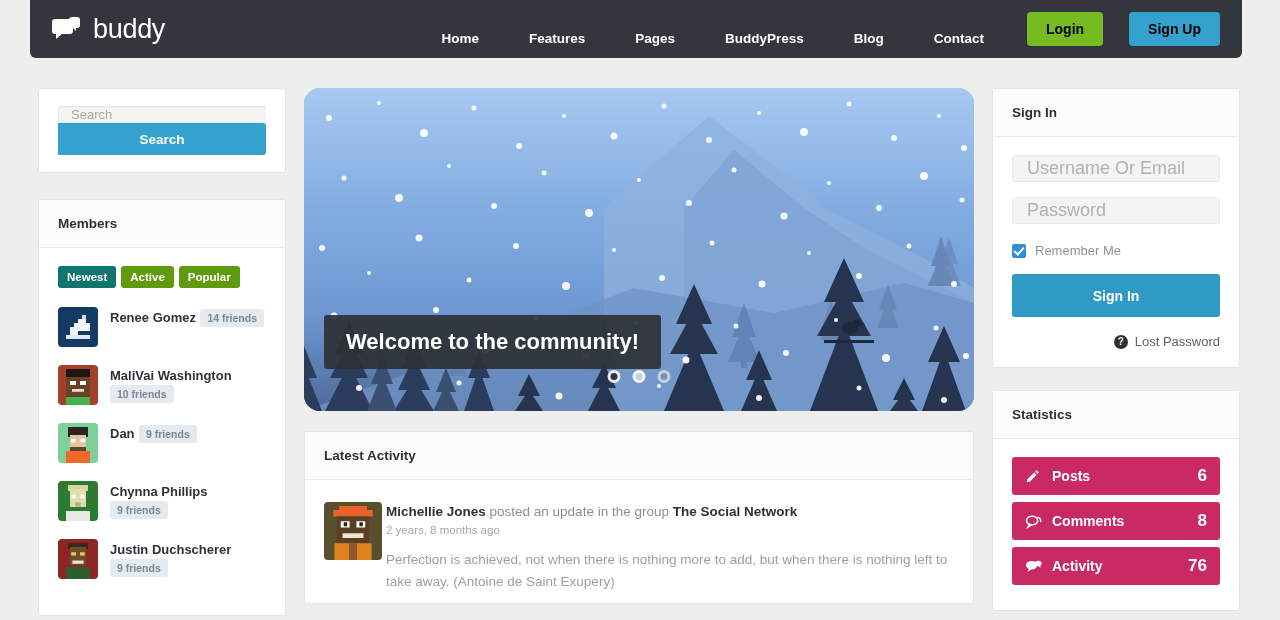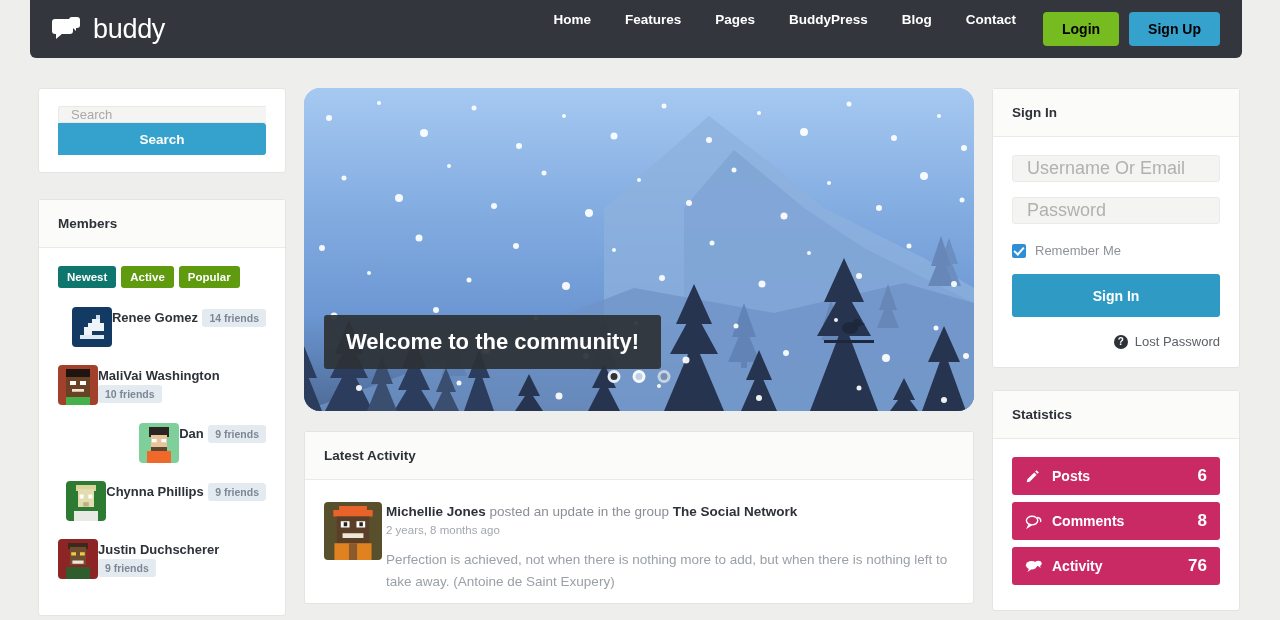--- a/index.html
+++ b/index.html
@@ -18,21 +18,21 @@
     border-radius: 0 0 6px 6px;
     display: flex; align-items: center;
     padding: 6px 22px 0 22px;
   }
   .brand { display: flex; align-items: center; gap: 11px; }
   .brand-icon { width: 30px; height: 24px; position: relative; }
   .brand-text {
     color: #ffffff; font-size: 27px; font-weight: 400;
     letter-spacing: -0.3px;
   }
-  .nav { margin-left: auto; display: flex; align-items: flex-start; gap: 0; }
+  .nav { margin-left: auto; display: flex; align-items: flex-end; gap: 16px; }
   .nav-item {
     color: #ffffff; font-size: 13.5px; font-weight: bold;
     padding: 0 17px; text-decoration: none; white-space: nowrap;
   }
   .btn-login, .btn-signup {
     color: #000000; font-size: 14px; font-weight: bold;
     border-radius: 4px; padding: 9px 19px; margin-left: 10px;
     white-space: nowrap;
   }
   .btn-login { background: #76bc21; }
@@ -76,23 +76,22 @@
 
   
   .members-card { margin-top: 26px; }
   .tabs { display: flex; gap: 5px; margin-bottom: 19px; }
   .tab {
     background: #5f9a0f; color: #fff; font-size: 11.5px; font-weight: bold;
     border-radius: 3px; padding: 5px 9px; cursor: pointer;
   }
   .tab.active { background: #0f766e; }
   .member {
-    display: flex; align-items: flex-start; 
+    display: flex; align-items: flex-start; gap: 12px;
     margin-bottom: 18px;
-    justify-content: flex-end;
   }
   .avatar {
     width: 40px; height: 40px; border-radius: 4px;
     flex-shrink: 0; position: relative; overflow: hidden;
     image-rendering: pixelated;
   }
   .member-info { padding-top: 1px; }
   .member-name {
     font-size: 13px; font-weight: bold; color: #2d3138;
     margin-bottom: 6px;

